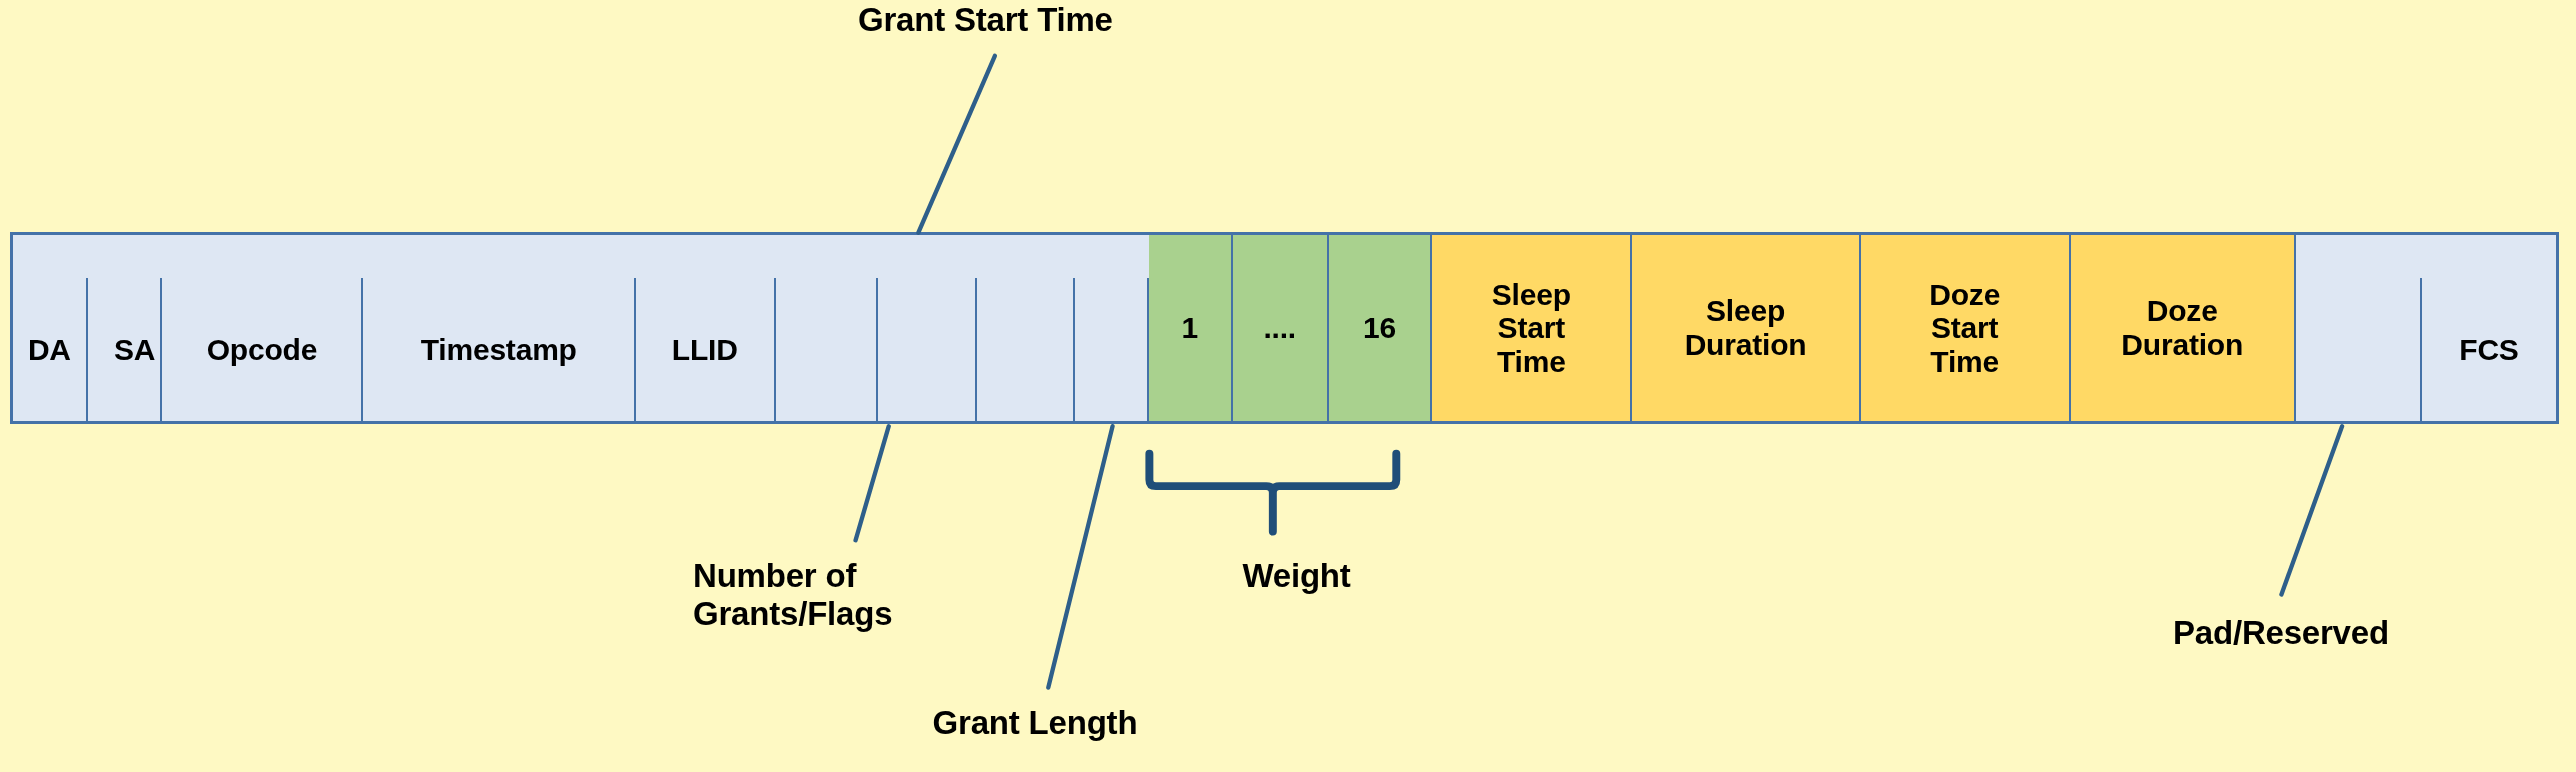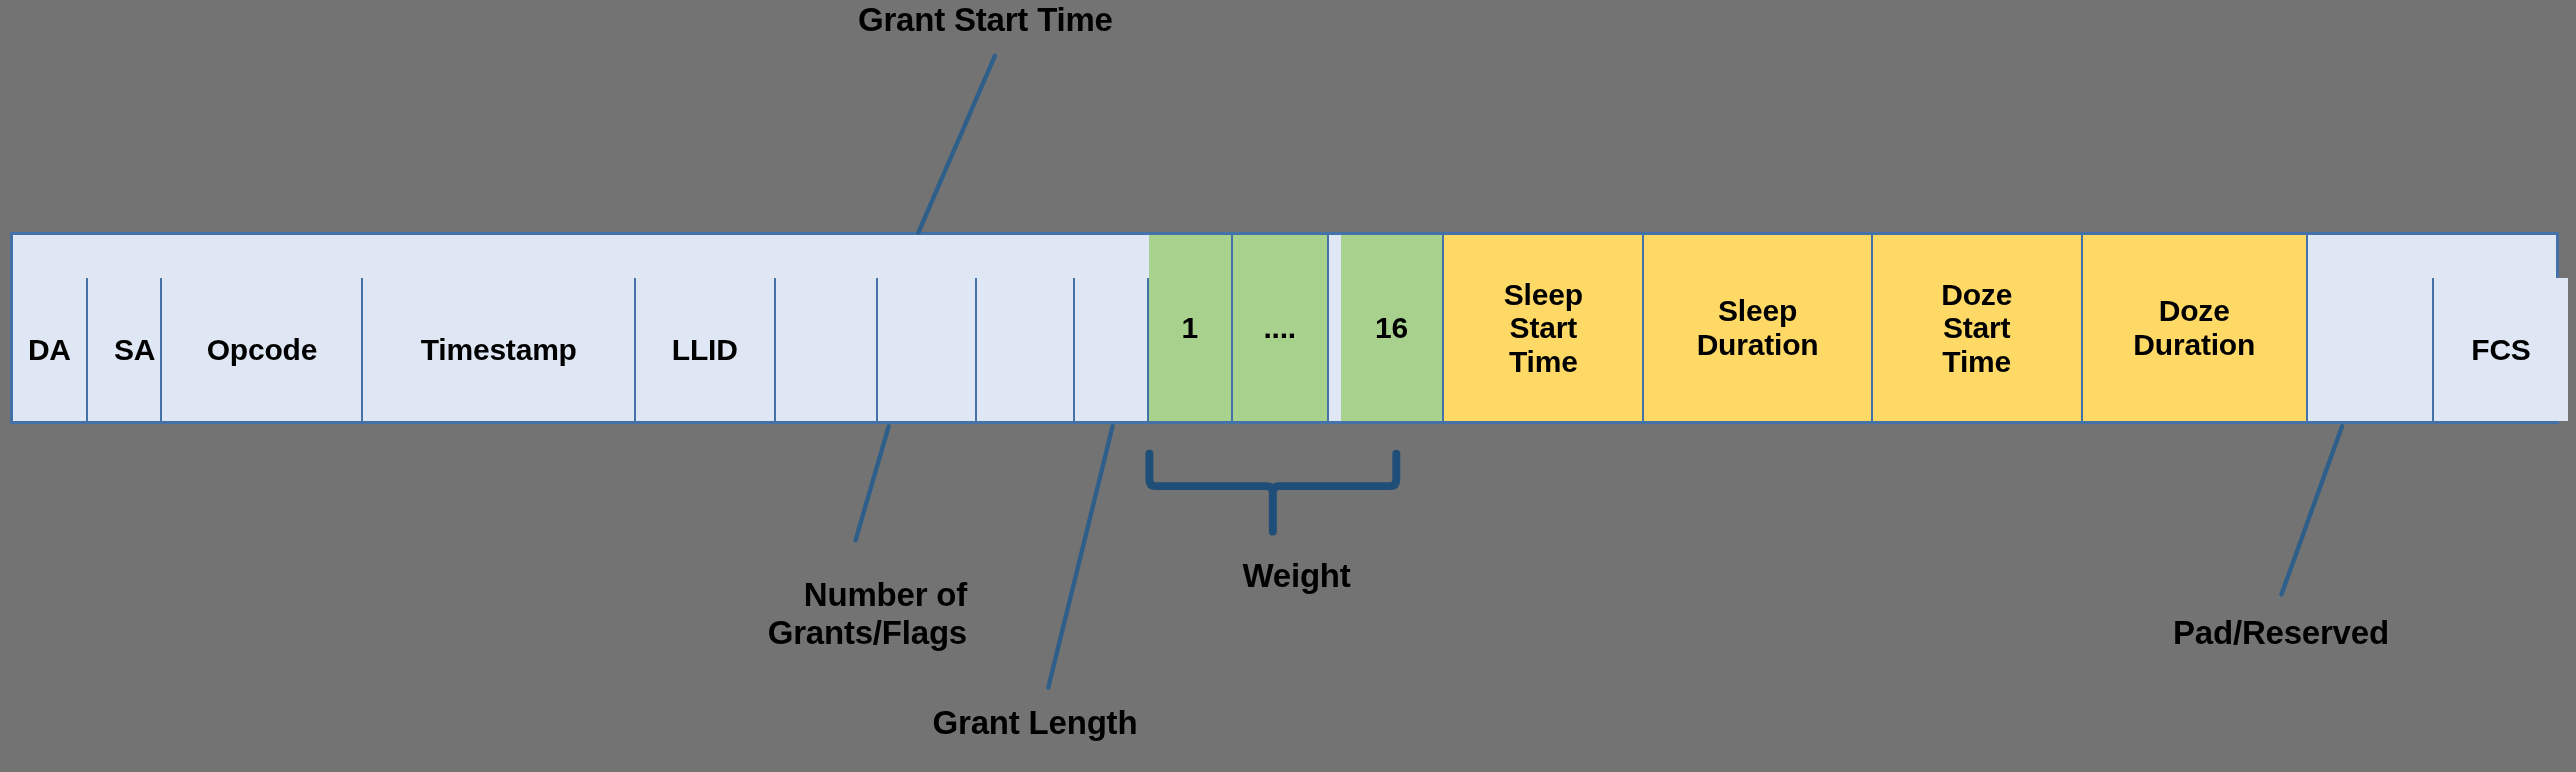--- a/index.html
+++ b/index.html
@@ -61,22 +61,22 @@
     white-space: pre-line;
     letter-spacing: -0.2px;
   }
   #annot-grant-start-time {
     left: 858px;
     top: 1.4px;
     text-align: left;
   }
   #annot-number-of-grants {
     left: 693px;
-    top: 576px;
-    text-align: right;
+    top: 557px;
+    text-align: left;
     width: 274px;
   }
   #annot-grant-length {
     left: 880px;
     top: 704px;
     text-align: center;
     width: 310px;
   }
   #annot-weight {
     left: 1188px;
@@ -94,21 +94,21 @@
   #overlay {
     position: absolute;
     left: 0;
     top: 0;
     width: 2576px;
     height: 773px;
     pointer-events: none;
   }
 </style>
 <style>
-    body, #canvas { background: #737373; }
+    body, #canvas { background: #fef9c3; }
     #frame-table { border-color: #4472A8; }
     .cell { border-right-color: #4472A8; color: #000000; }
     .cell.blue  { background: #DEE7F3; }
     .cell.green { background: #A9D18E; }
     .cell.amber { background: #FFD965; }
     .annot { color: #000000; }
     #leader-lines line { stroke: #2E5F8A; }
     #weight-brace { stroke: #1F4E79; }
   </style></head>
 <body>
@@ -122,21 +122,21 @@
       <div class="cell blue" style="flex: 0 0 2.93738%; padding-left: 21px;">SA</div>
       <div class="cell blue" style="flex: 0 0 7.90833%;">Opcode</div>
       <div class="cell blue" style="flex: 0 0 10.7166%;">Timestamp</div>
       <div class="cell blue" style="flex: 0 0 5.48741%;">LLID</div>
       <div class="cell blue" style="flex: 0 0 4.03486%;"></div>
       <div class="cell blue" style="flex: 0 0 3.87347%;"></div>
       <div class="cell blue" style="flex: 0 0 3.87347%;"></div>
       <div class="cell blue" style="flex: 0 0 2.9051%;"></div>
       <div class="cell green" style="flex: 0 0 3.29245%;">1</div>
       <div class="cell green" style="flex: 0 0 3.77663%;">....</div>
-      <div class="cell green" style="flex: 0 0 4.06714%; margin-left: 12px;">16</div>
+      <div class="cell green" style="flex: 0 0 4.06714%;">16</div>
       <div class="cell amber" style="flex: 0 0 7.87605%;">Sleep
 Start
 Time</div>
       <div class="cell amber" style="flex: 0 0 8.97353%;">Sleep
 Duration</div>
       <div class="cell amber" style="flex: 0 0 8.2634%;">Doze
 Start
 Time</div>
       <div class="cell amber" style="flex: 0 0 8.84442%;">Doze
 Duration</div>

